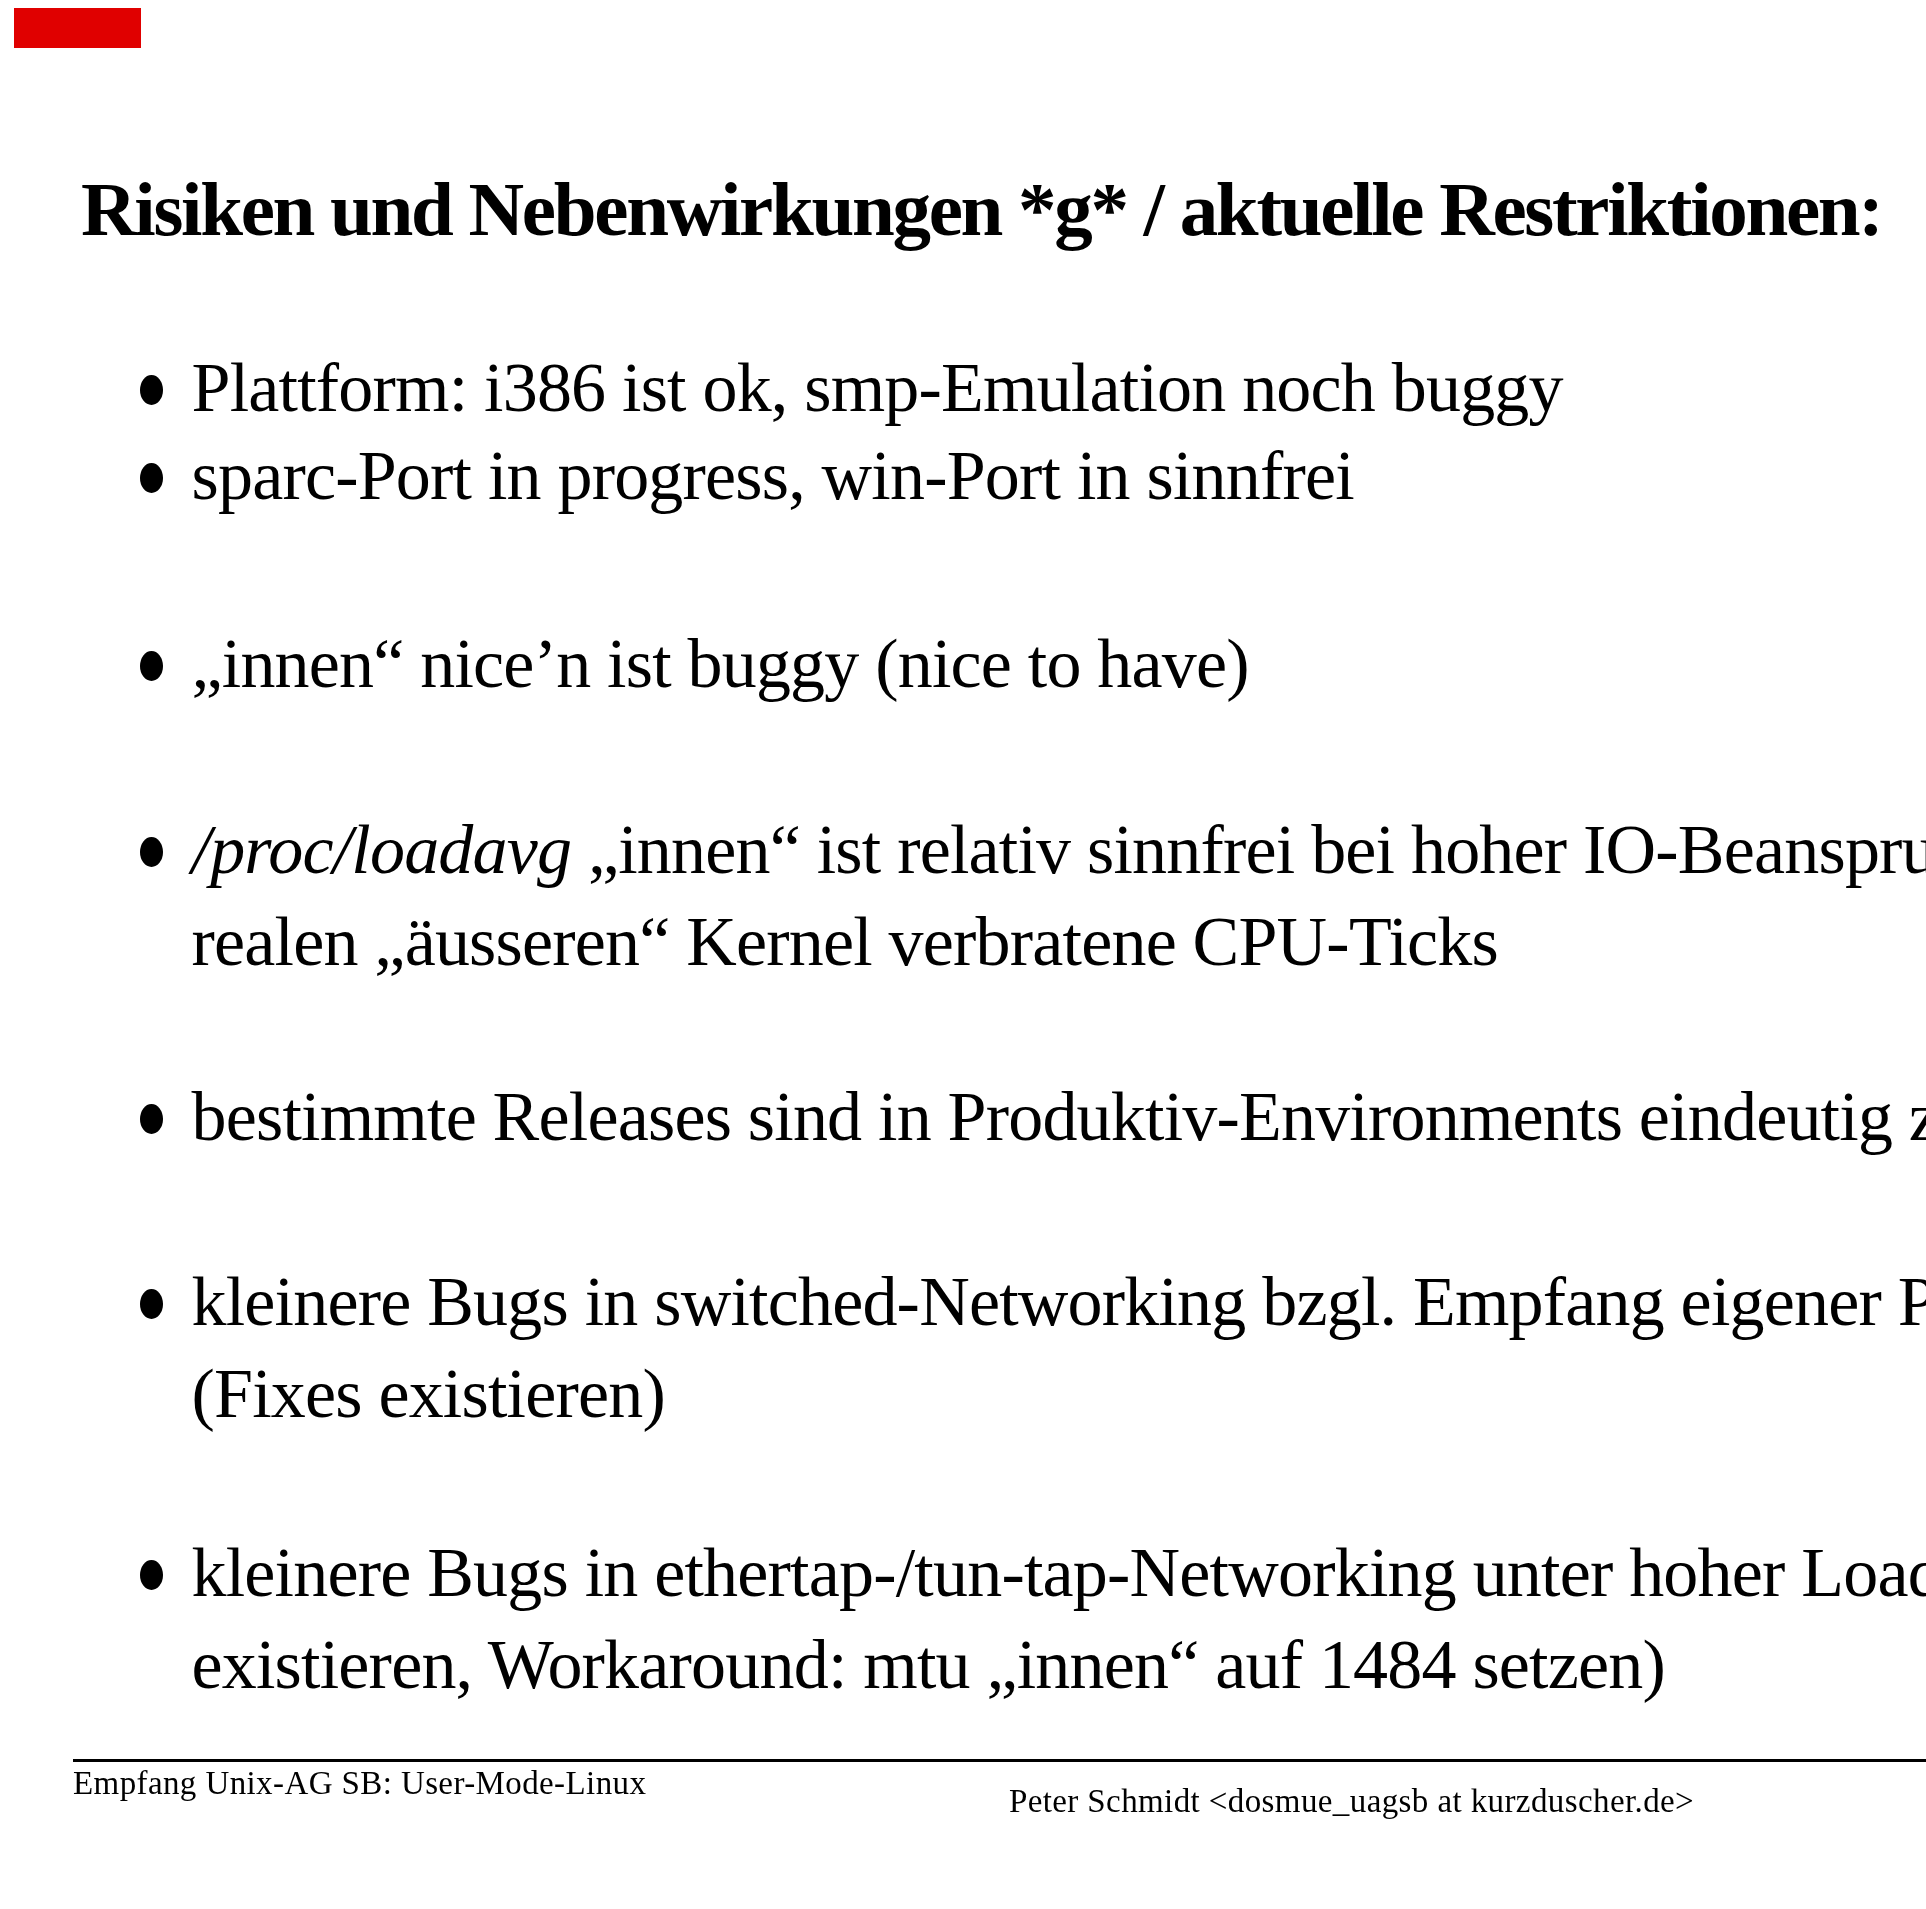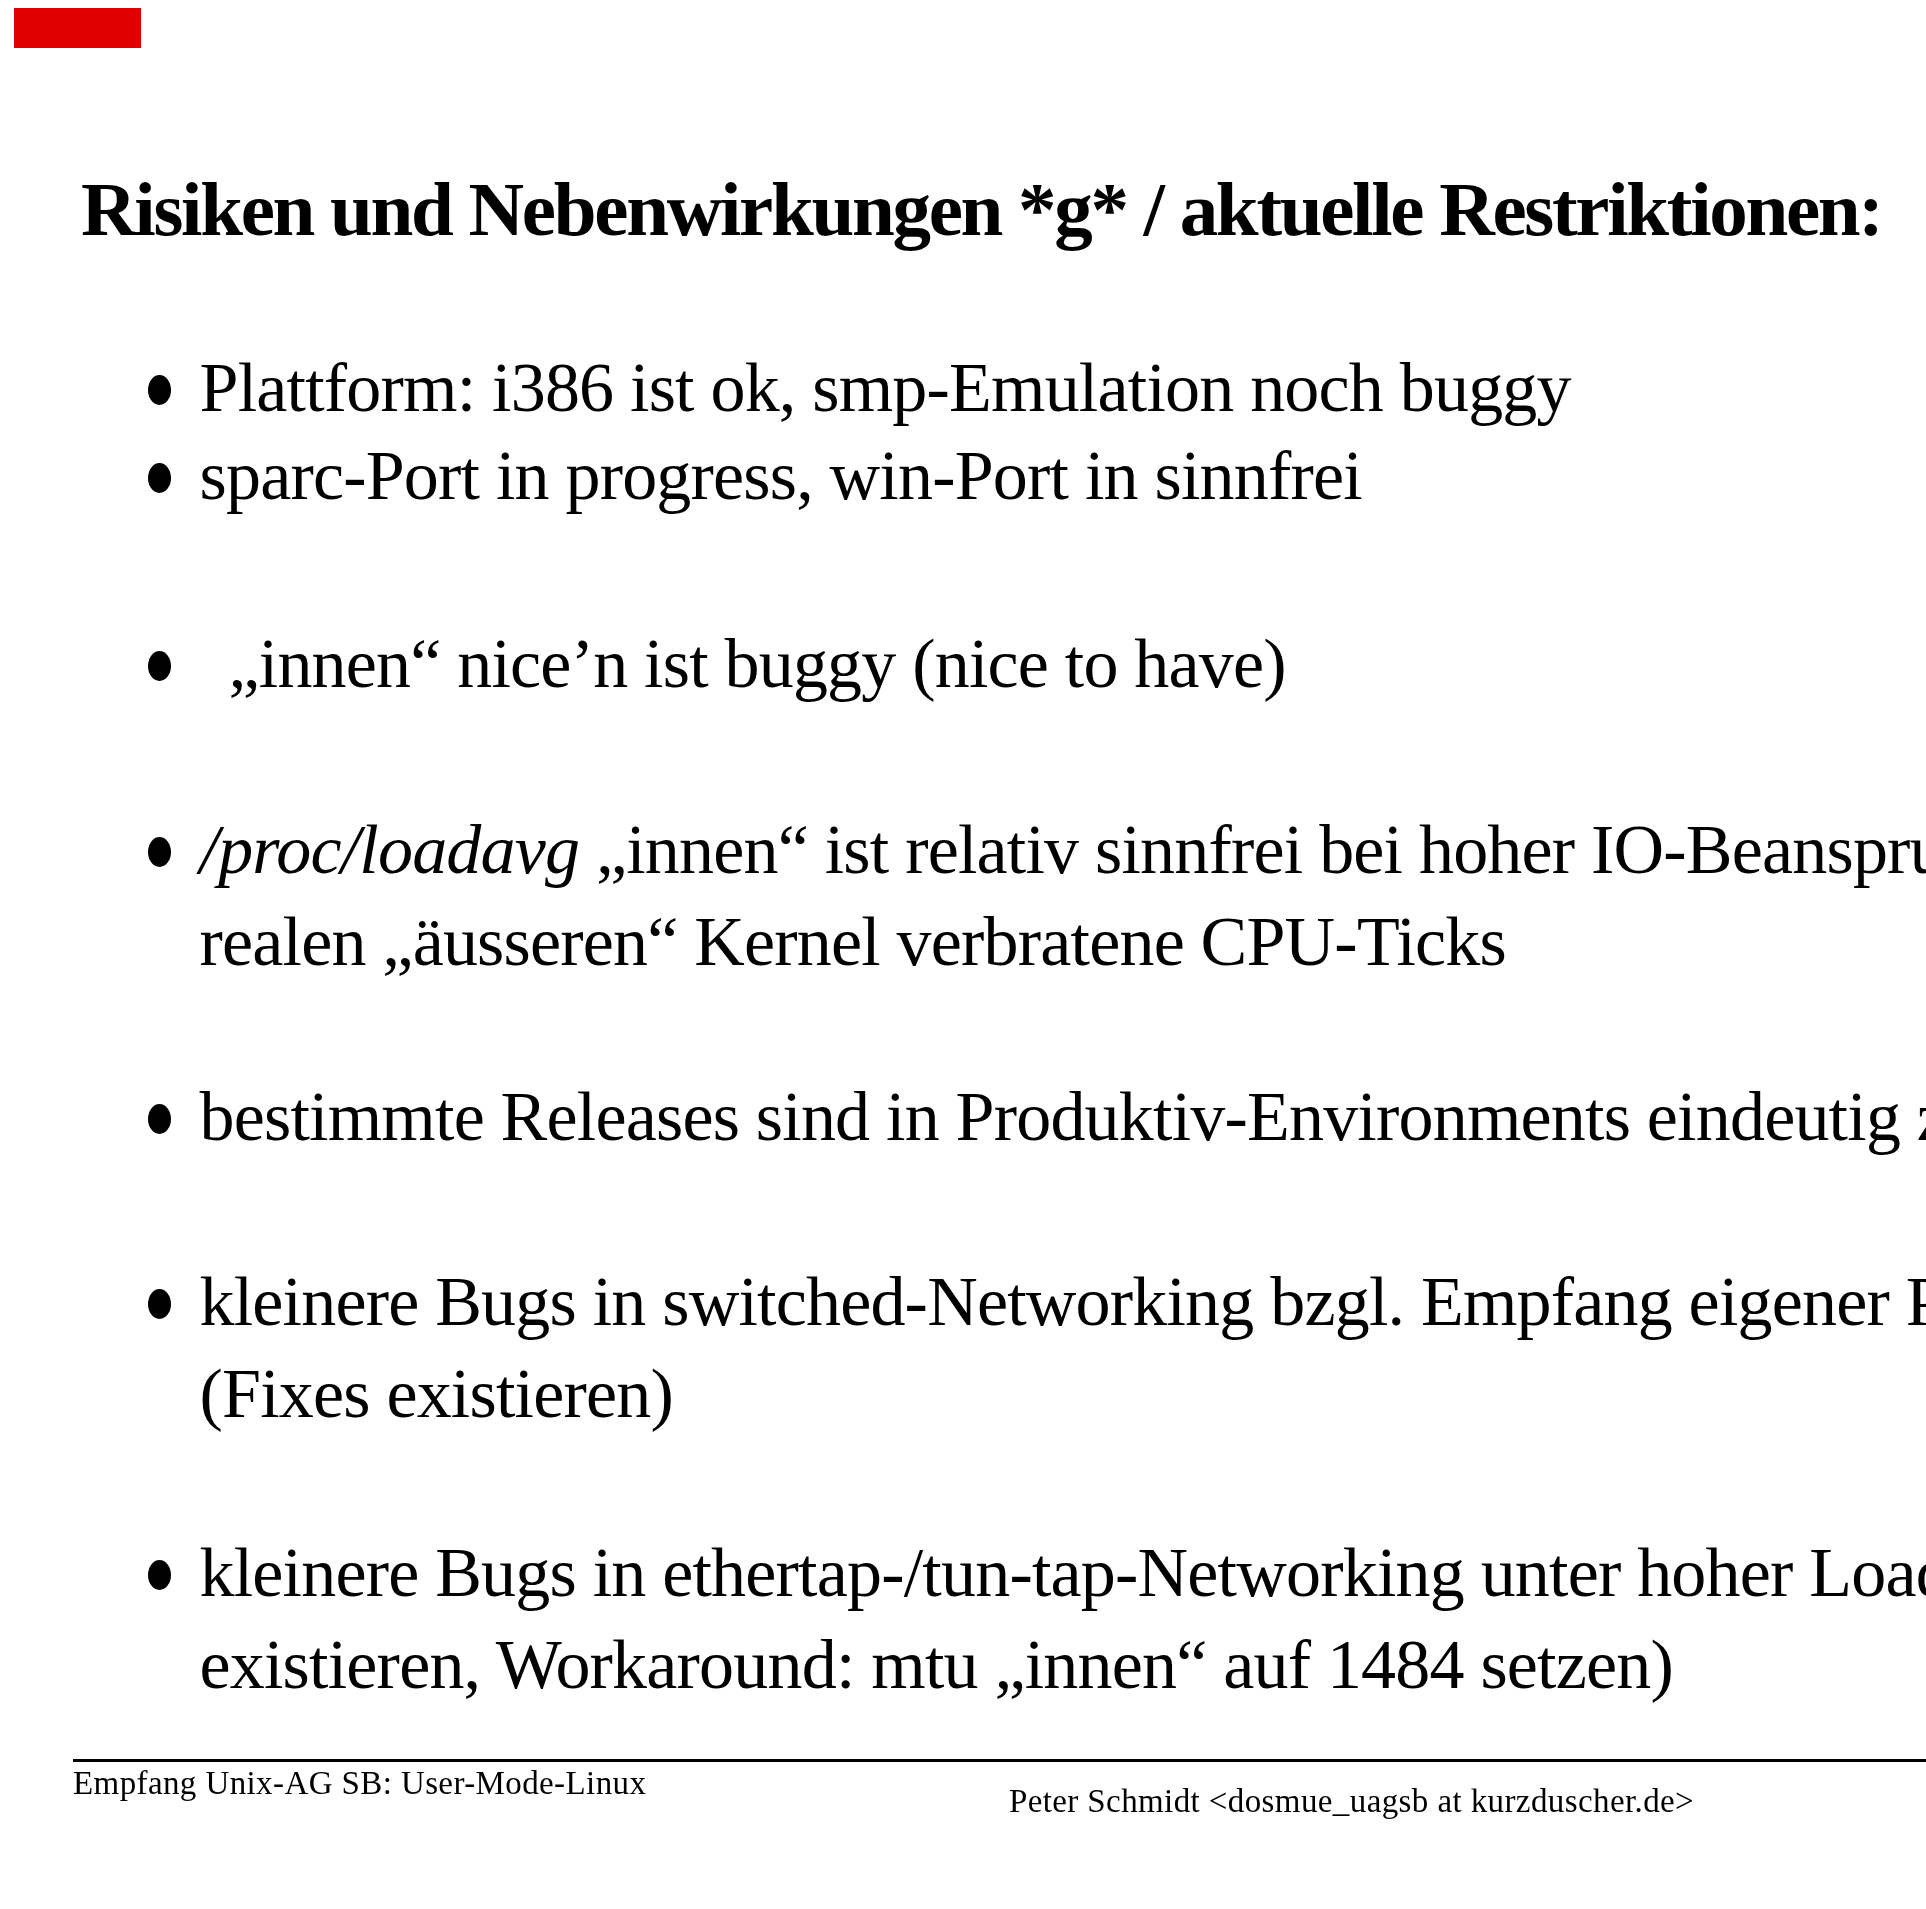--- a/index.html
+++ b/index.html
@@ -24,21 +24,21 @@
     left: 81px;
     top: 159px;
     font-size: 77px;
     font-weight: bold;
     line-height: 100px;
     letter-spacing: -2.3px;
     white-space: nowrap;
   }
   .bullet {
     position: absolute;
-    left: 148px;
+    left: 140px;
     display: flex;
     align-items: flex-start;
   }
   .dot {
     flex: 0 0 auto;
     width: 23px;
     height: 30px;
     border-radius: 50%;
     background: #000000;
     margin-top: 33px;
@@ -84,21 +84,21 @@
         <div>
           <div class="line">Plattform: i386 ist ok, smp-Emulation noch buggy</div>
         </div>
       </div>
       <div class="bullet" style="top: 430px;">
         <span class="dot"></span>
         <div>
           <div class="line">sparc-Port in progress, win-Port in sinnfrei</div>
         </div>
       </div>
-      <div class="bullet" style="top: 618px; gap: 29px;">
+      <div class="bullet" style="top: 618px;">
         <span class="dot"></span>
         <div>
           <div class="line">„innen“ nice’n ist buggy (nice to have)</div>
         </div>
       </div>
       <div class="bullet" style="top: 804px;">
         <span class="dot"></span>
         <div>
           <div class="line"><i>/proc/loadavg</i> „innen“ ist relativ sinnfrei bei hoher IO-Beanspruchung (da im</div>
           <div class="line">realen „äusseren“ Kernel verbratene CPU-Ticks</div>

